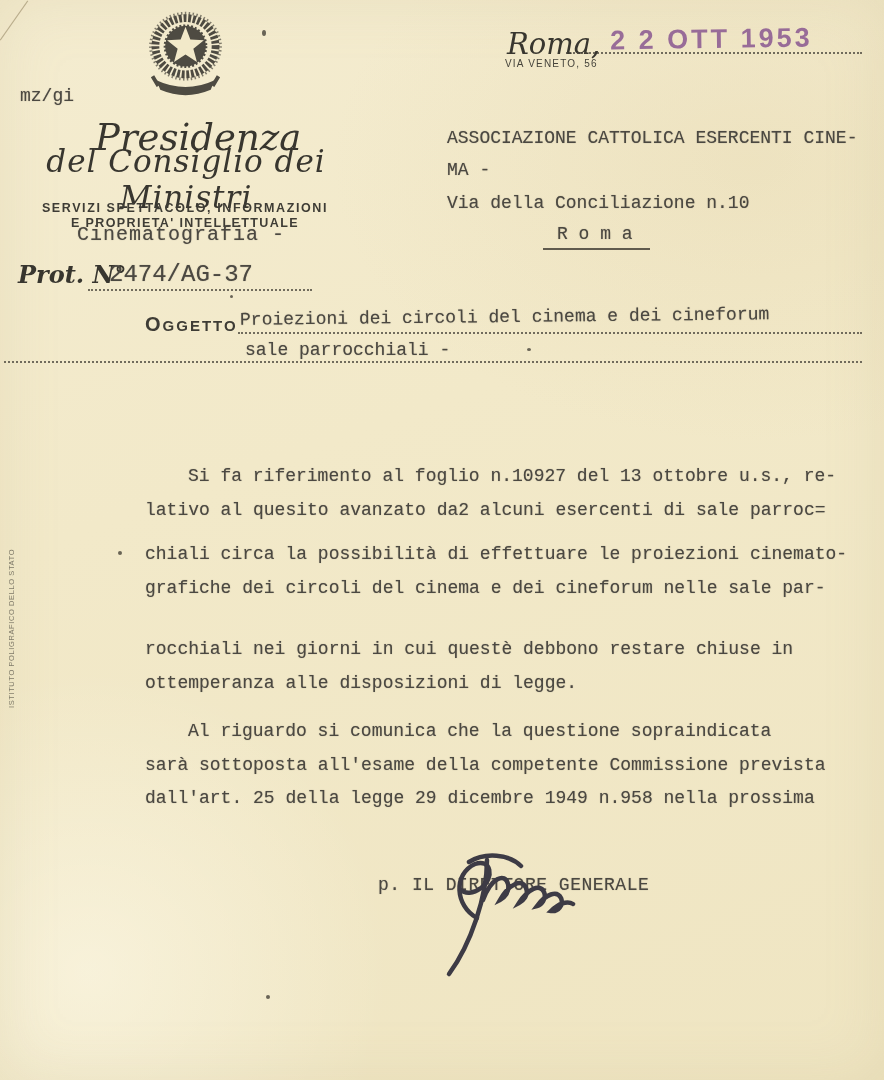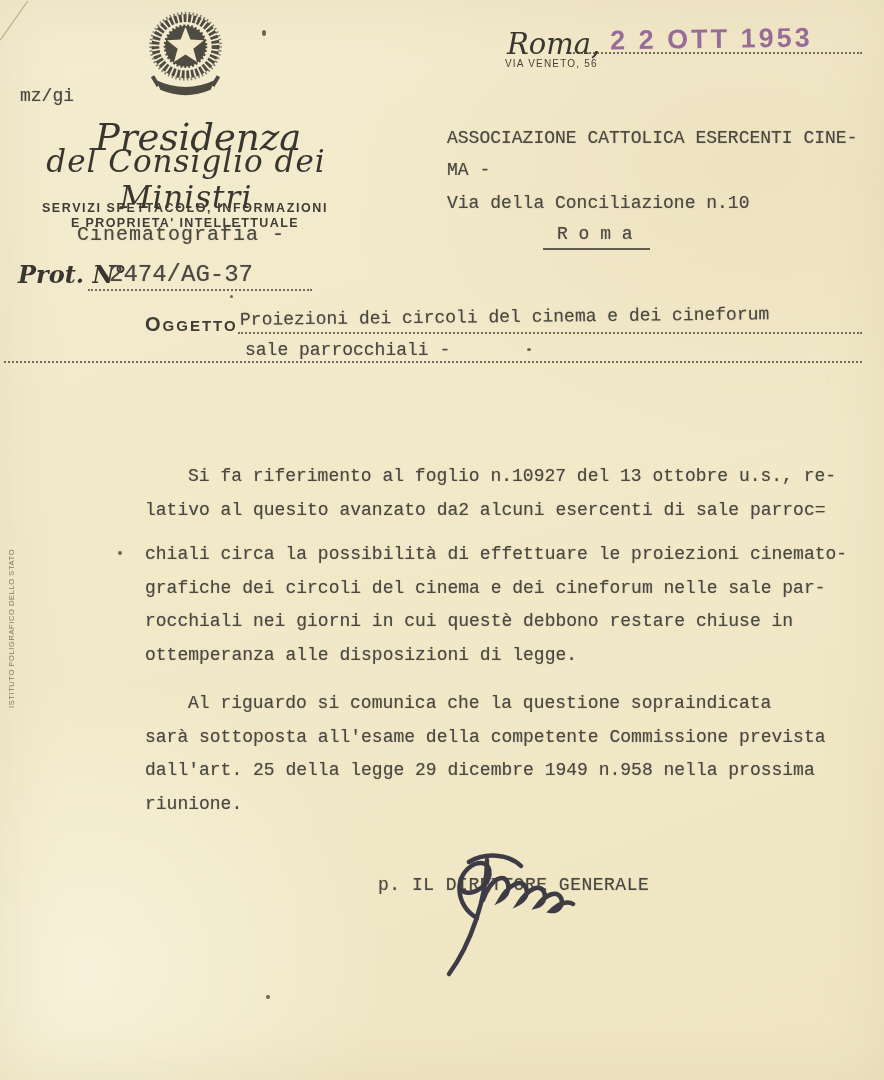--- a/index.html
+++ b/index.html
@@ -77,26 +77,25 @@
   <div class="abs dotline" style="left:238px; top:332px; width:624px;"></div>
   <div class="abs mono" style="left:245px; top:340px; font-size:18px;">sale parrocchiali -</div>
   <div class="abs dotline" style="left:4px; top:361px; width:858px;"></div>
   <div class="speck" style="left:527px; top:348px; width:4px; height:3px;"></div>
 
   <div class="abs" style="left:145px; top:460px; width:720px;">
     <div class="mono" style="font-size:18px; line-height:33.5px; padding-left:43px;">Si fa riferimento al foglio n.10927 del 13 ottobre u.s., re-</div>
     <div class="mono" style="font-size:18px; line-height:33.5px;">lativo al quesito avanzato da2 alcuni esercenti di sale parroc=</div>
     <div class="mono" style="font-size:18px; line-height:33.5px;margin-top:11px;">chiali circa la possibilità di effettuare le proiezioni cinemato-</div>
     <div class="mono" style="font-size:18px; line-height:33.5px;">grafiche dei circoli del cinema e dei cineforum nelle sale par-</div>
-    <div class="mono" style="font-size:18px; line-height:33.5px;">rocchiali nei giorni in cui questè debbono restare chiuse in</div>
+    <div class="mono" style="font-size:18px; line-height:33.5px;margin-top:28px;">rocchiali nei giorni in cui questè debbono restare chiuse in</div>
     <div class="mono" style="font-size:18px; line-height:33.5px;">ottemperanza alle disposizioni di legge.</div>
     <div class="mono" style="font-size:18px; line-height:33.5px; padding-left:43px;margin-top:15px;">Al riguardo si comunica che la questione sopraindicata</div>
     <div class="mono" style="font-size:18px; line-height:33.5px;">sarà sottoposta all'esame della competente Commissione prevista</div>
     <div class="mono" style="font-size:18px; line-height:33.5px;">dall'art. 25 della legge 29 dicembre 1949 n.958 nella prossima</div>
-    <div class="mono" style="font-size:18px; line-height:33.5px;">riunione.</div>
   </div>
   <div class="speck" style="left:118px; top:551px; width:4px; height:4px;"></div>
 
   <div class="abs mono" style="left:378px; top:875px; font-size:18px; letter-spacing:0.5px;">p. IL DIRETTORE GENERALE</div>
 
   <svg class="abs" style="left:425px; top:848px;" width="210" height="135" viewBox="0 0 210 135">
     <g fill="none" stroke="#3d3b45" stroke-width="4.5" stroke-linecap="round">
       <path d="M 52 70 C 30 58, 28 26, 50 16 C 66 10, 70 30, 56 40 C 48 46, 40 46, 36 42"></path>
       <path d="M 62 12 C 62 48, 46 96, 24 126"></path>
       <path d="M 44 14 C 60 4, 84 6, 96 18"></path>

